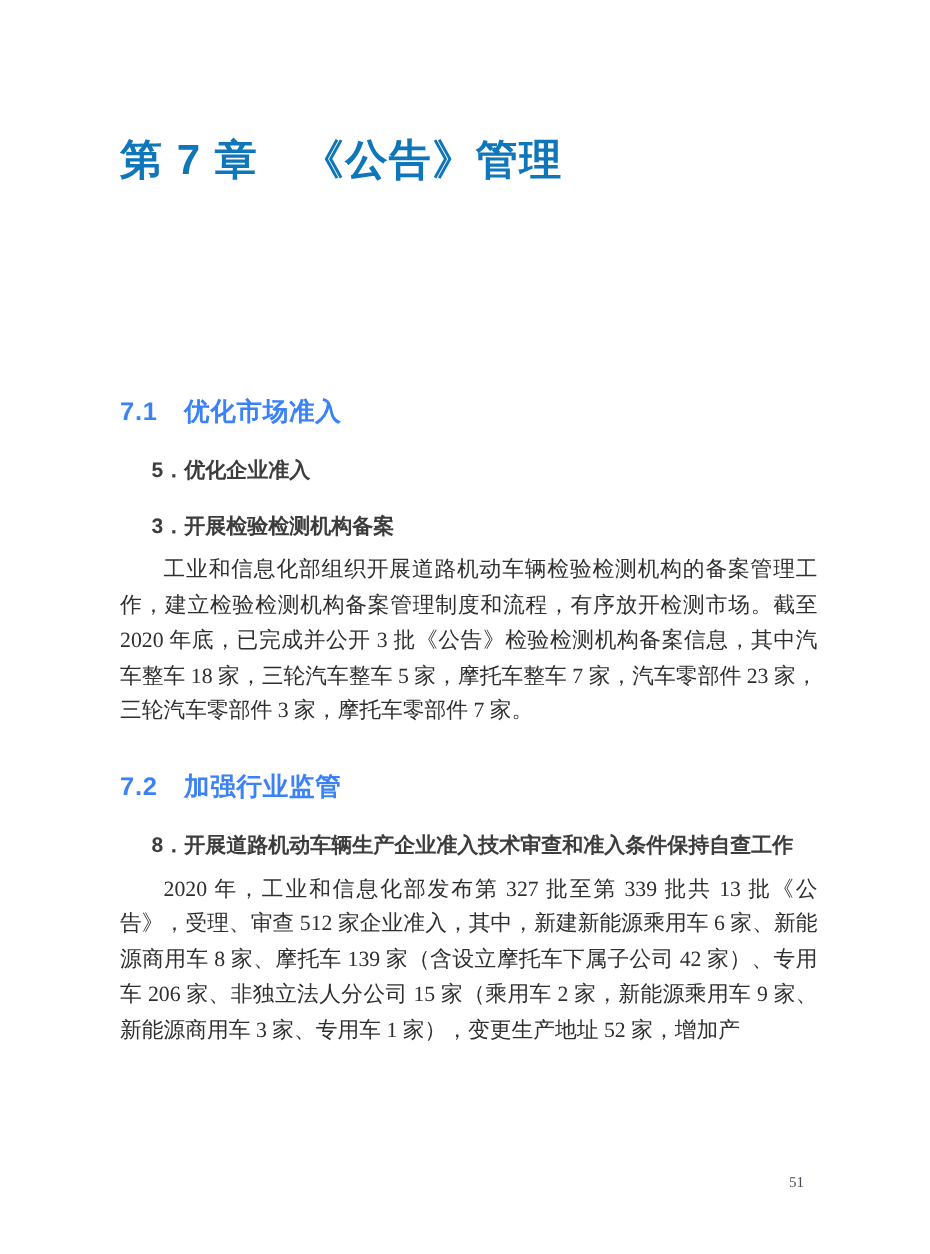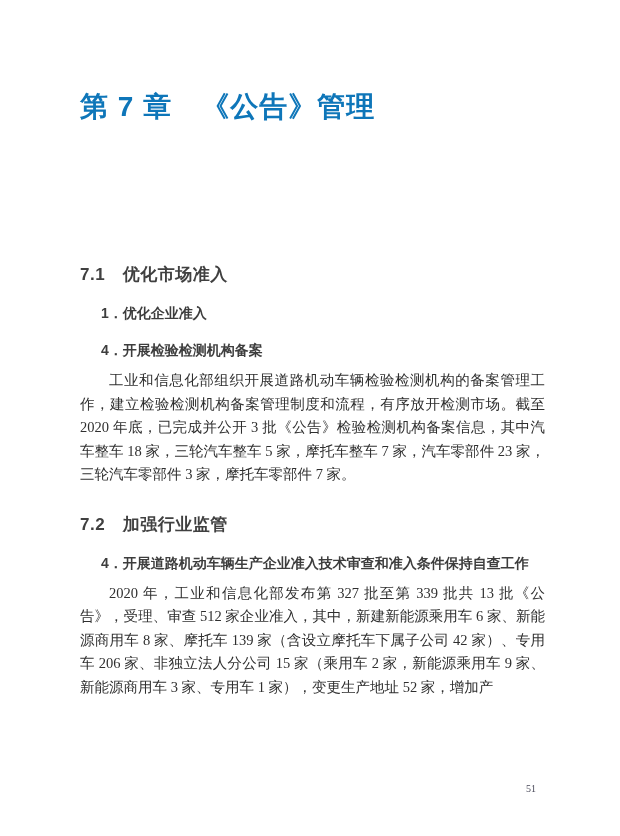--- a/index.html
+++ b/index.html
@@ -24,21 +24,21 @@
     font-family: "Liberation Sans", "DejaVu Sans", sans-serif;
     font-weight: bold;
     font-size: 28px;
     letter-spacing: 1px;
     color: #0e76b9;
   }
   .section-heading {
     font-family: "Liberation Sans", "DejaVu Sans", sans-serif;
     font-weight: bold;
     font-size: 17px;
-    color: #404040;
+    color: #3b82f6;
     letter-spacing: 0.5px;
   }
   .section-7-1 { margin-top: 137px; }
   .section-7-2 { margin-top: 26px; }
   .sub-heading {
     font-family: "Liberation Sans", "DejaVu Sans", sans-serif;
     font-weight: bold;
     font-size: 14px;
     color: #3d3d3d;
     padding-left: 21px;
@@ -64,29 +64,29 @@
 </head>
 <body>
 
 <div class="page">
   <div class="content">
 
     <h1 class="chapter-title">第 7 章　《公告》管理</h1>
 
     <h2 class="section-heading section-7-1">7.1　优化市场准入</h2>
 
-    <h3 class="sub-heading">1．优化企业准入</h3>
+    <h3 class="sub-heading">5．优化企业准入</h3>
 
 
-    <h3 class="sub-heading">4．开展检验检测机构备案</h3>
+    <h3 class="sub-heading">3．开展检验检测机构备案</h3>
 
     <p class="body-para">工业和信息化部组织开展道路机动车辆检验检测机构的备案管理工作，建立检验检测机构备案管理制度和流程，有序放开检测市场。截至 2020 年底，已完成并公开 3 批《公告》检验检测机构备案信息，其中汽车整车 18 家，三轮汽车整车 5 家，摩托车整车 7 家，汽车零部件 23 家，三轮汽车零部件 3 家，摩托车零部件 7 家。</p>
 
     <h2 class="section-heading section-7-2">7.2　加强行业监管</h2>
 
-    <h3 class="sub-heading">4．开展道路机动车辆生产企业准入技术审查和准入条件保持自查工作</h3>
+    <h3 class="sub-heading">8．开展道路机动车辆生产企业准入技术审查和准入条件保持自查工作</h3>
 
     <p class="body-para">2020 年，工业和信息化部发布第 327 批至第 339 批共 13 批《公告》，受理、审查 512 家企业准入，其中，新建新能源乘用车 6 家、新能源商用车 8 家、摩托车 139 家（含设立摩托车下属子公司 42 家）、专用车 206 家、非独立法人分公司 15 家（乘用车 2 家，新能源乘用车 9 家、新能源商用车 3 家、专用车 1 家），变更生产地址 52 家，增加产</p>
 
   </div>
 
   <div class="page-number">51</div>
 </div>
 
 </body></html>

